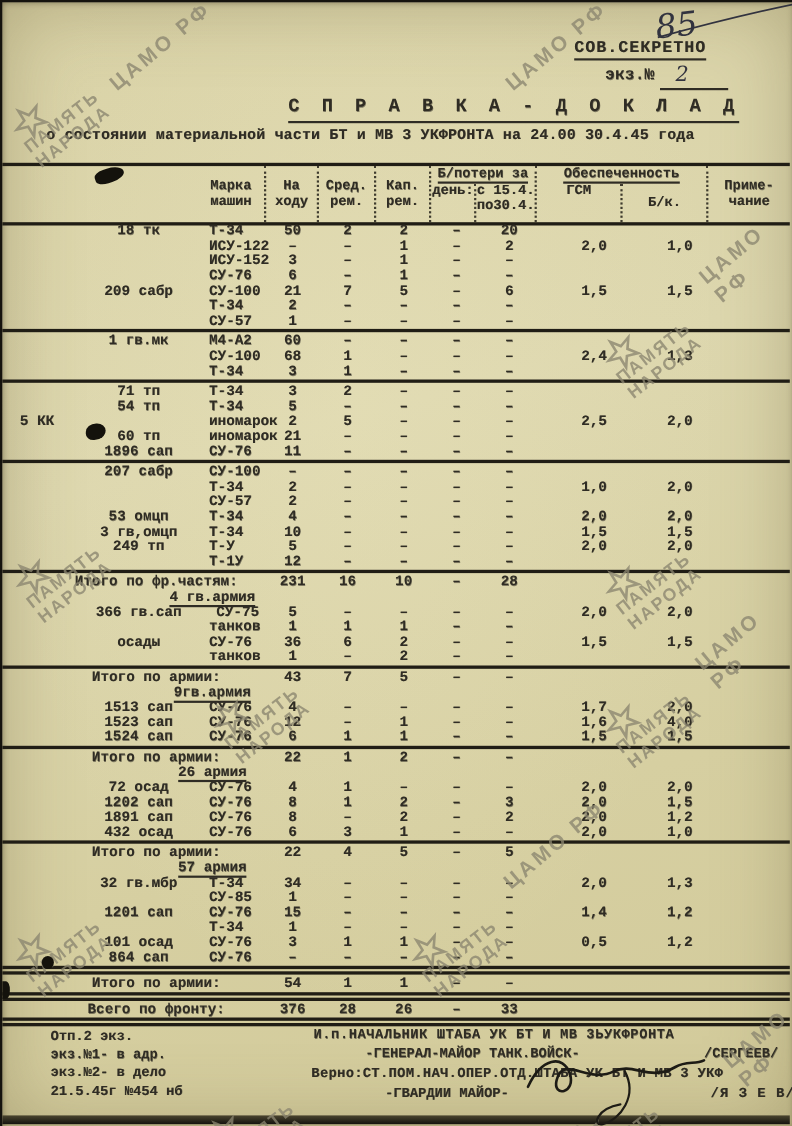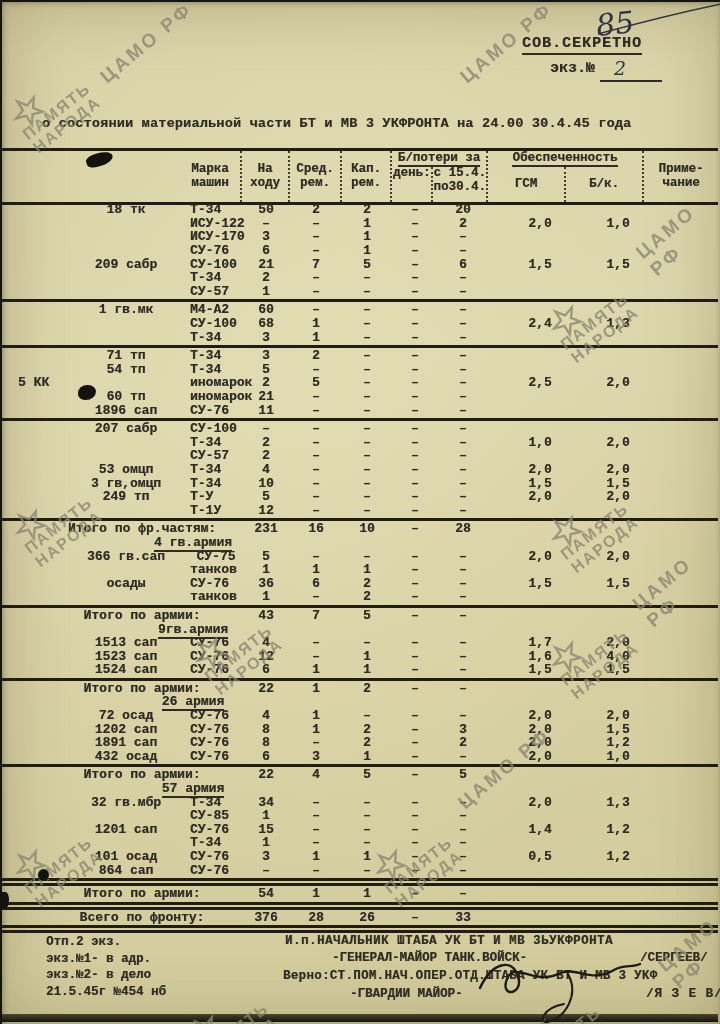--- a/index.html
+++ b/index.html
@@ -71,20 +71,21 @@
   <div class="abs hand" style="left:594px;top:4px;font-size:30px;transform:rotate(-6deg);">85</div>
   <svg style="left:0;top:0;" width="720" height="40">
     <path d="M596 32 C 640 20, 690 8, 719 2" stroke="#32333f" stroke-width="1.6" fill="none"></path>
   </svg>
 
   <div class="abs ink classification" style="left:520px;top:33px;">СОВ.СЕКРЕТНО</div>
   <div class="abs ink copy-line" style="left:548px;top:58px;">экз.№</div>
   <div class="abs hand" style="left:612px;top:55px;font-size:19px;">2</div>
   <div class="copy-underline" style="left:598px;top:78px;width:62px;"></div>
 
+  <div class="abs ink doc-title" style="left:260px;top:86px;">С П Р А В К А - Д О К Л А Д</div>
   <div class="abs ink doc-subtitle" style="left:40px;top:114px;">о состоянии материальной части БТ и МВ 3 УКФРОНТА на 24.00 30.4.45 года</div>
 
   <div class="thead ink">
     <div class="th" style="left:178px;width:62px;">
       <span>Марка</span>
       <span>машин</span>
     </div>
     <div class="th" style="left:240px;width:48px;">
       <span>На</span>
       <span>ходу</span>
@@ -105,21 +106,21 @@
         </div>
         <div class="subcell">
           <span>с 15.4.</span>
           <span>по30.4.</span>
         </div>
       </div>
     </div>
     <div class="th" style="left:486px;width:156px;justify-content:flex-start;">
       <span class="group-label">Обеспеченность</span>
       <div class="subrow">
-        <div class="subcell" style="justify-content:center;">
+        <div class="subcell" style="justify-content:flex-start;">
           <span>ГСМ</span>
         </div>
         <div class="subcell" style="justify-content:center;">
           <span>Б/к.</span>
         </div>
       </div>
     </div>
     <div class="th" style="left:642px;width:74px;border-right:none;">
       <span>Приме-</span>
       <span>чание</span>
@@ -142,21 +143,21 @@
         <div class="c" style="grid-column: 3;">–</div>
         <div class="c" style="grid-column: 4;">–</div>
         <div class="c" style="grid-column: 5;">1</div>
         <div class="c" style="grid-column: 6;">–</div>
         <div class="c" style="grid-column: 7;">2</div>
         <div class="c" style="grid-column: 8;">2,0</div>
         <div class="c" style="grid-column: 9;">1,0</div>
       </div>
       <div class="trow">
         <div class="c c-name"></div>
-        <div class="c" style="text-align: left; padding-left: 10px;">ИСУ-170</div>
+        <div class="c" style="text-align: left; padding-left: 10px;">ИСУ-152</div>
         <div class="c" style="grid-column: 3;">3</div>
         <div class="c" style="grid-column: 4;">–</div>
         <div class="c" style="grid-column: 5;">1</div>
         <div class="c" style="grid-column: 6;">–</div>
         <div class="c" style="grid-column: 7;">–</div>
       </div>
       <div class="trow">
         <div class="c c-name"></div>
         <div class="c" style="text-align: left; padding-left: 10px;">СУ-76</div>
         <div class="c" style="grid-column: 3;">6</div>

